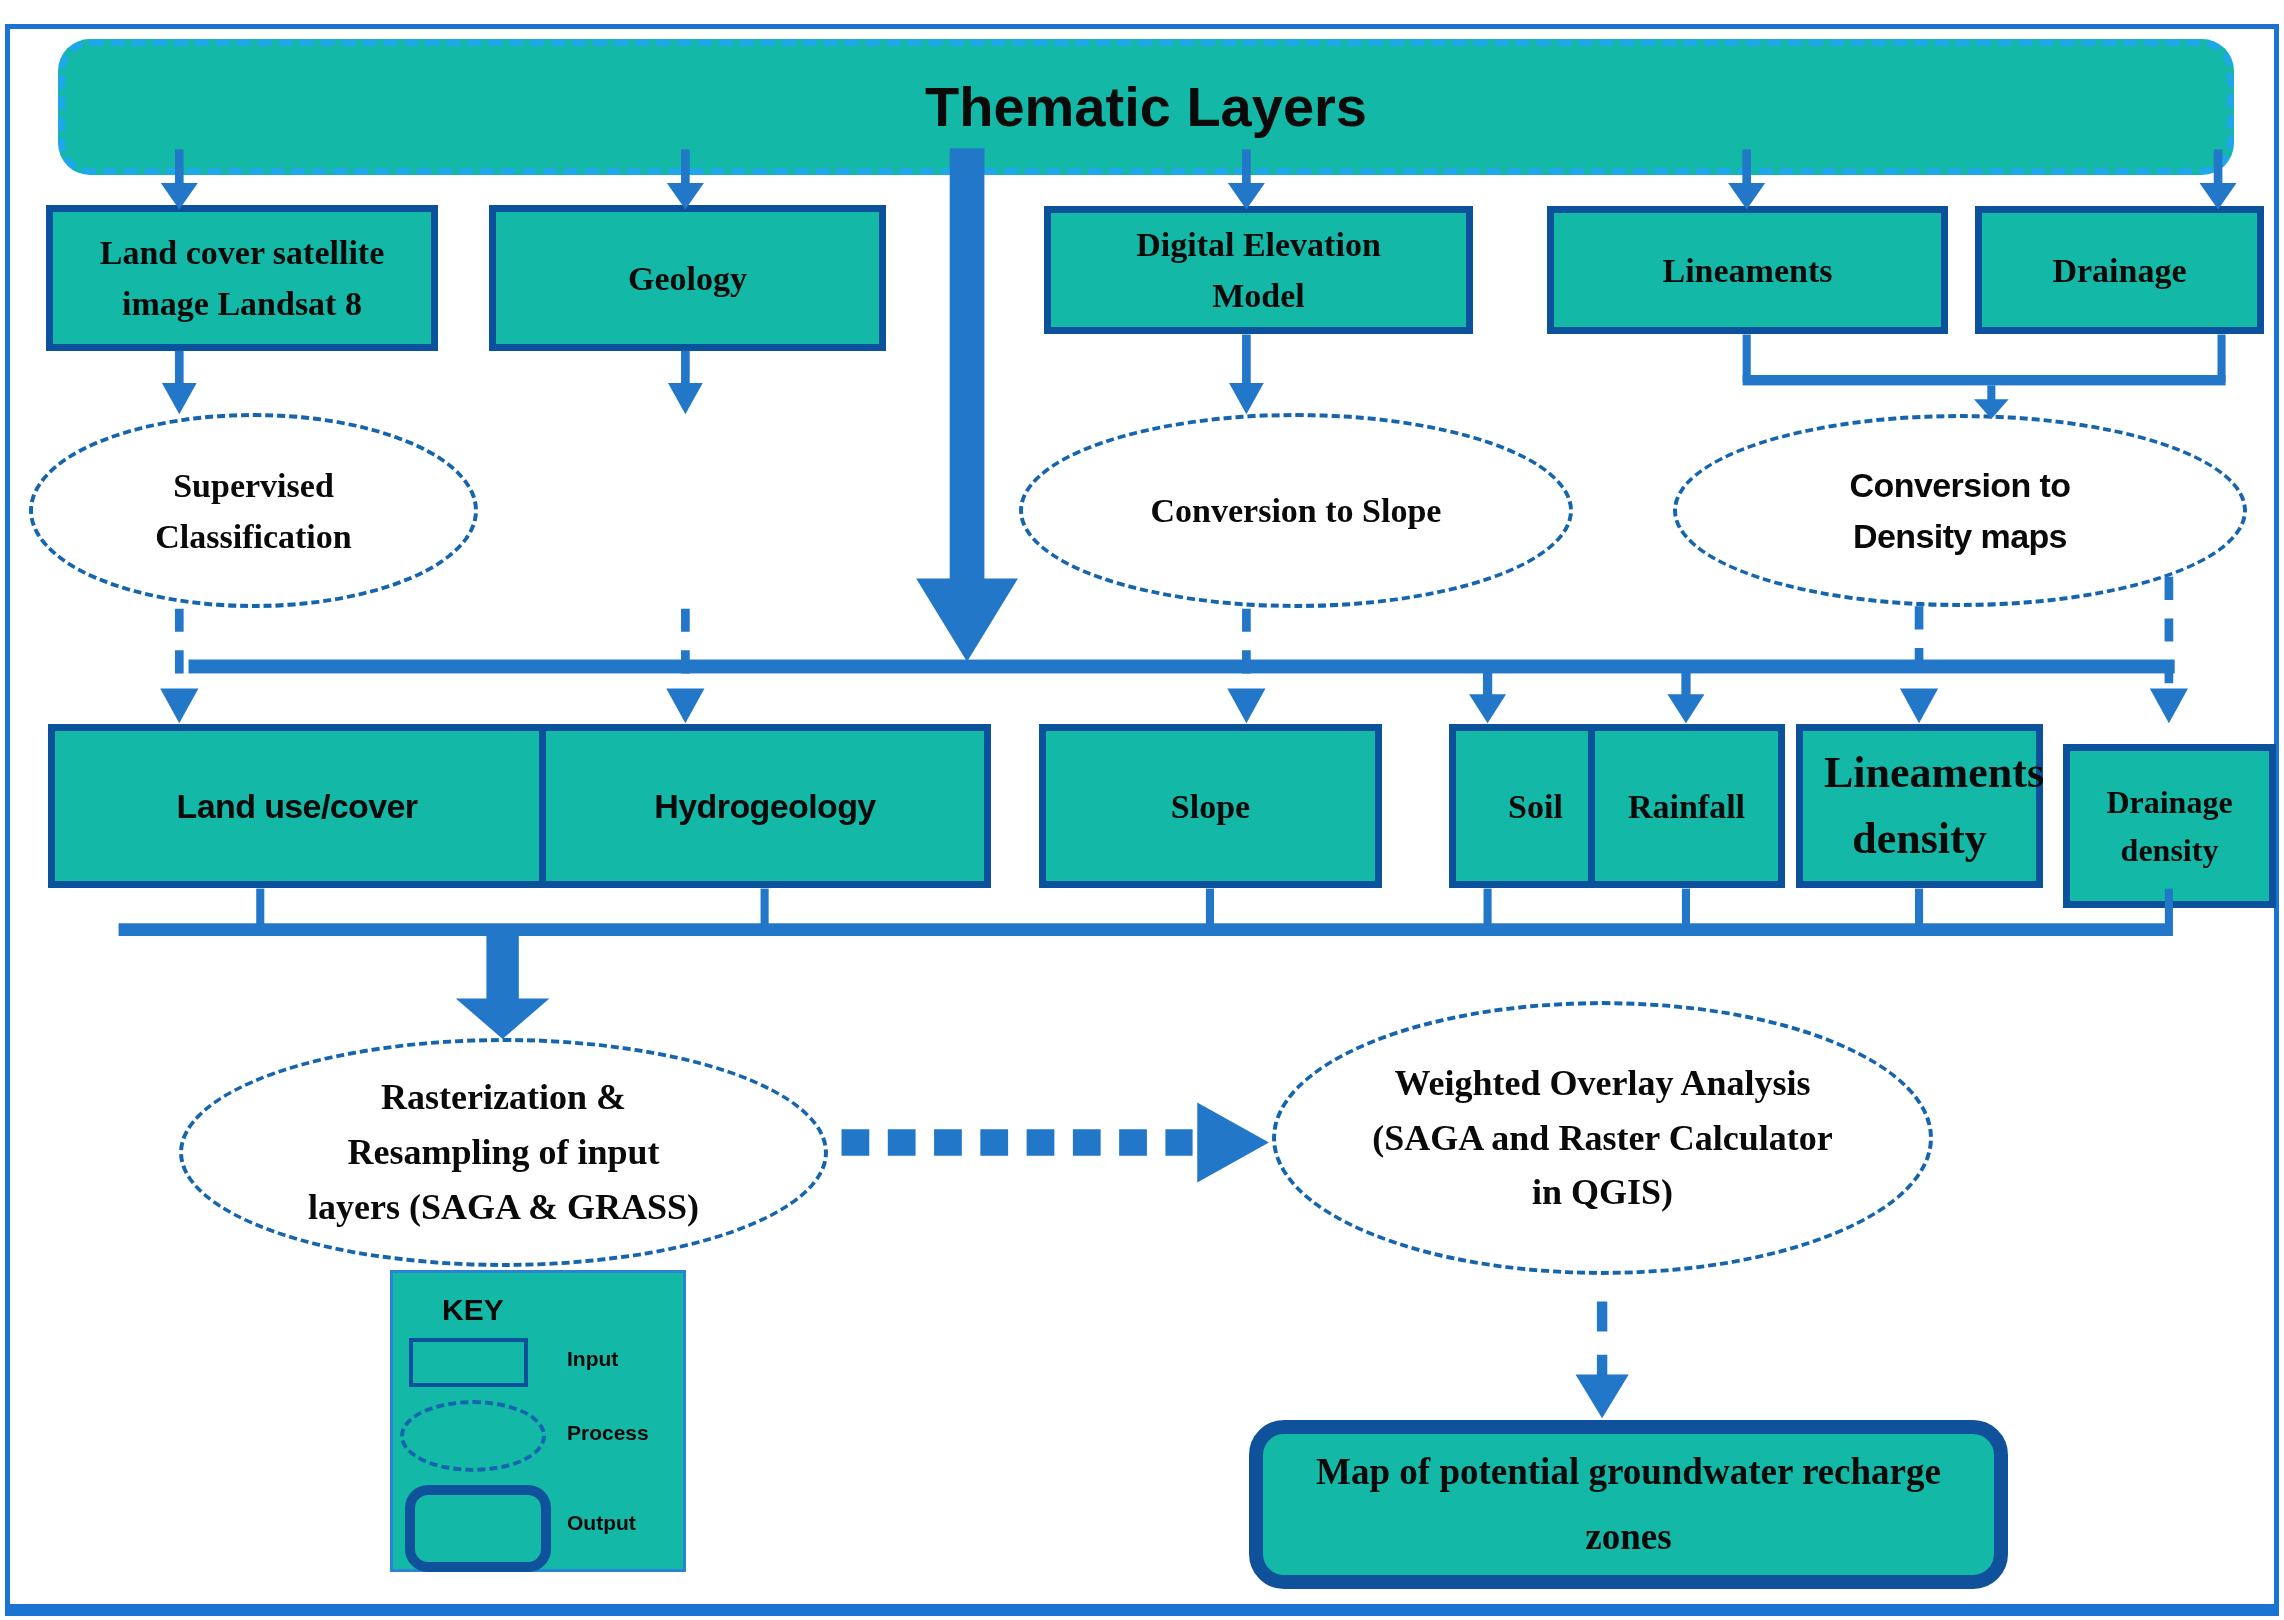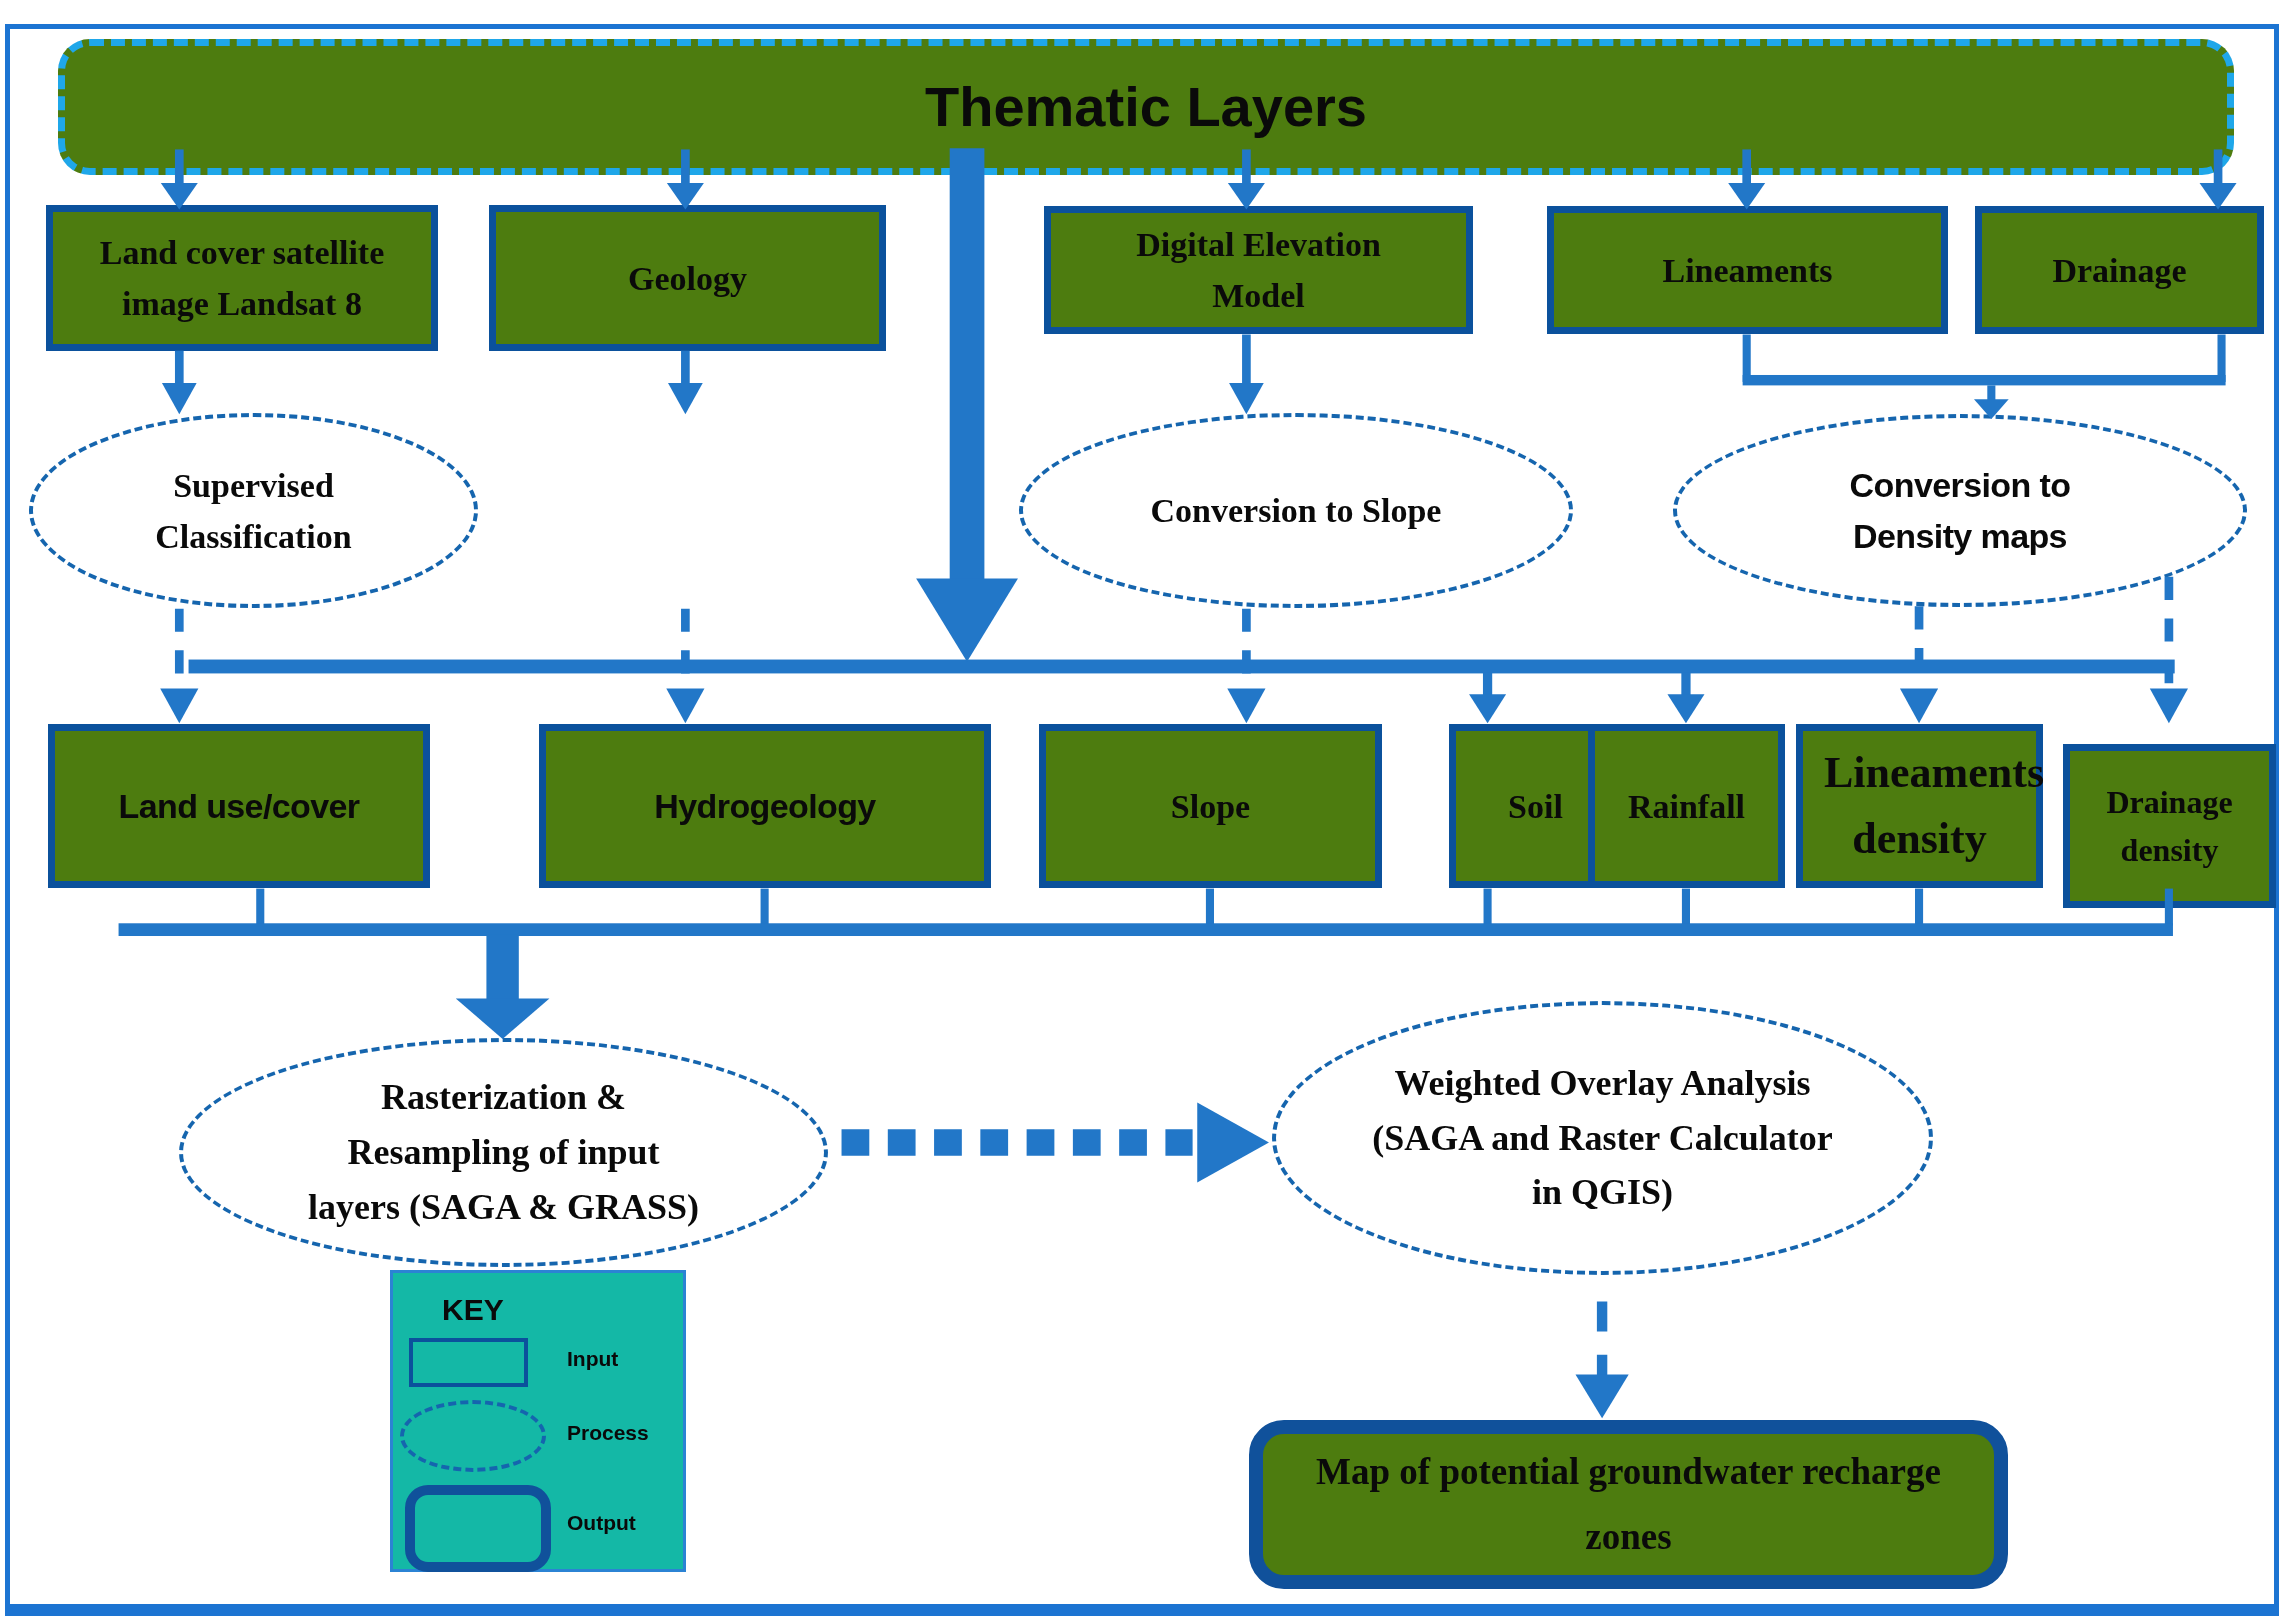--- a/index.html
+++ b/index.html
@@ -15,21 +15,21 @@
   *{margin:0;padding:0;box-sizing:border-box;}
   html,body{background:#ffffff;}
   body{width:2284px;height:1621px;overflow:hidden;position:relative;
        font-family:"Liberation Serif", serif;color:var(--text);}
   #canvas{position:absolute;left:0;top:0;width:2284px;height:1621px;background:#fff;}
 
   .frame{position:absolute;left:4.6px;top:24px;width:2274px;height:1592px;
          border:5.8px solid var(--outer-border);border-bottom-width:12.7px;z-index:1;}
 
   .node{position:absolute;display:flex;align-items:center;justify-content:center;
-        text-align:center;background:#4d7c0f;z-index:2;font-weight:bold;line-height:1.5;}
+        text-align:center;background:#14b8a6;z-index:2;font-weight:bold;line-height:1.5;}
 
   .title-box{left:58px;top:39px;width:2176px;height:136px;
              border:7.5px dashed var(--title-dash);border-radius:32px;}
   .title-box .t{font-family:"Liberation Sans", sans-serif;font-size:56px;font-weight:bold;}
 
   .input-box{border:7px solid var(--box-border);font-size:34px;padding:0 15px;}
   .layer-box{border:7px solid var(--box-border);font-size:34px;padding:0 8px;}
 
   .ellipse{border:4px dashed var(--process-dash);border-radius:50%;
            background:#ffffff;font-size:34px;}
@@ -178,21 +178,21 @@
   <div class="node ellipse f-serif" style="left:29px;top:413px;width:449px;height:195px;">
     <span style="max-width:249px;">Supervised Classification</span>
   </div>
   <div class="node ellipse f-serif" style="left:1019px;top:413px;width:554px;height:195px;">
     <span>Conversion to Slope</span>
   </div>
   <div class="node ellipse f-sans" style="left:1673px;top:414px;width:574px;height:193px;font-weight:bold;">
     <span style="max-width:249px;">Conversion to Density maps</span>
   </div>
 
-  <div class="node layer-box f-sans" style="left:48px;top:724px;width:382px;height:164px;">
+  <div class="node layer-box f-sans" style="left:48px;top:724px;width:498px;height:164px;">
     <span>Land use/cover</span>
   </div>
   <div class="node layer-box f-sans" style="left:539px;top:724px;width:452px;height:164px;">
     <span>Hydrogeology</span>
   </div>
   <div class="node layer-box f-serif" style="left:1039px;top:724px;width:343px;height:164px;">
     <span>Slope</span>
   </div>
   <div class="node layer-box f-serif" style="left:1401px;top:724px;width:173px;height:164px;margin-left:48px;">
     <span>Soil</span>

